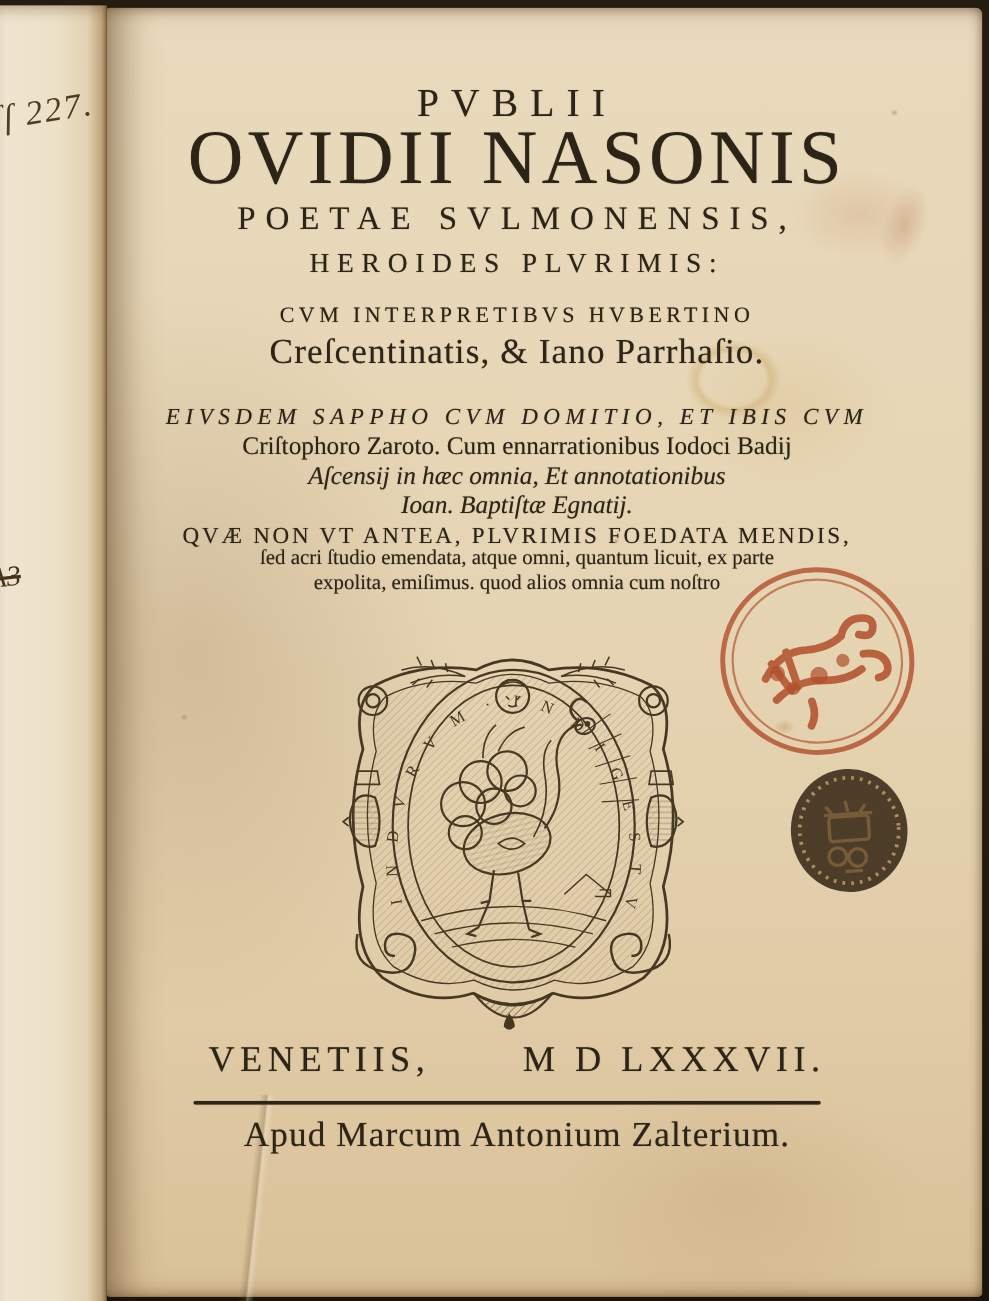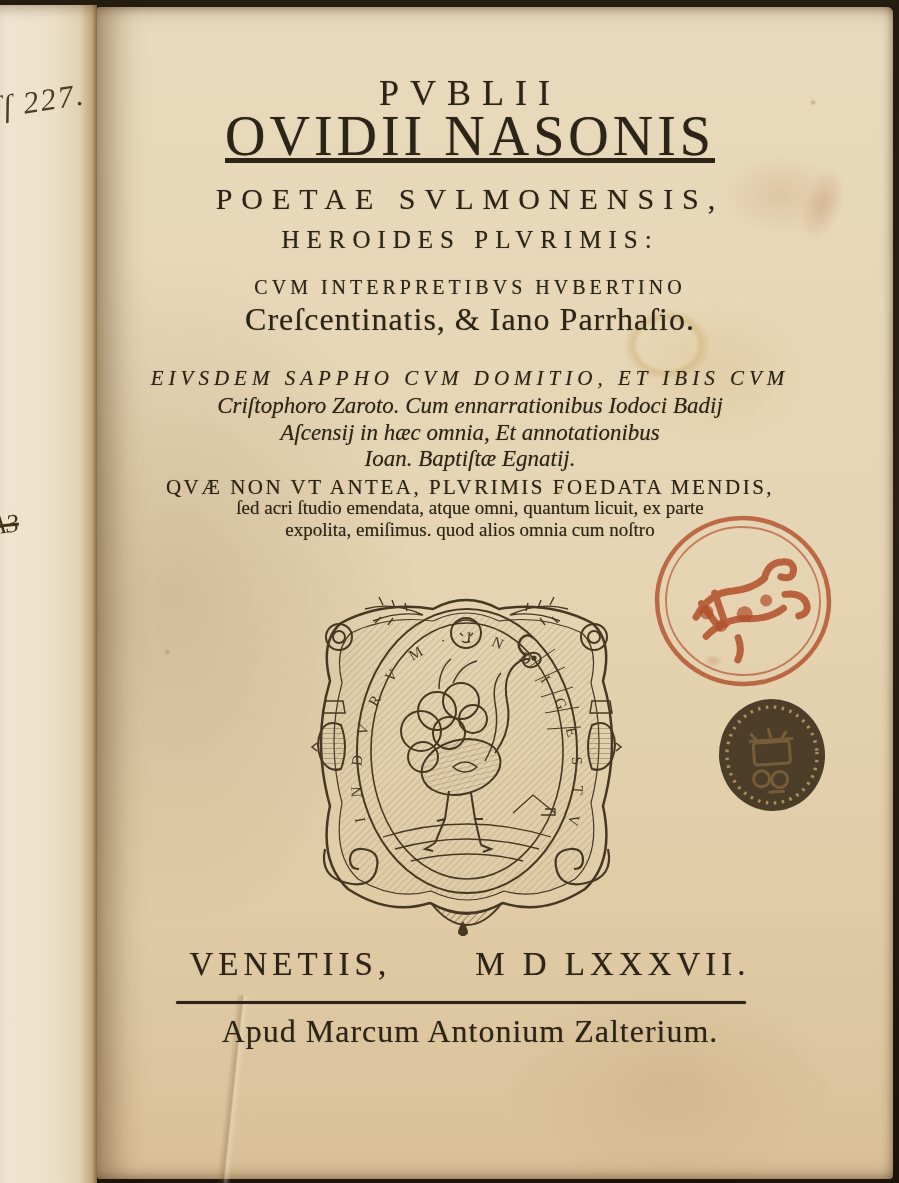--- a/index.html
+++ b/index.html
@@ -46,27 +46,27 @@
     background:linear-gradient(90deg,transparent 0%,rgba(110,80,45,.28) 45%,rgba(245,235,215,.35) 60%,transparent 100%);
     transform:rotate(6deg);
   }
   
   .pline{
     position:absolute;left:130px;width:680px;text-align:center;
     color:#2c2416;text-shadow:0 0 1px rgba(44,36,22,.45);
     white-space:nowrap;
   }
   .l-publii      {top:72px; font-size:36px;letter-spacing:11px;}
-  .l-ovidii      {top:104px;font-size:56px;letter-spacing:4px;text-decoration:underline;}
+  .l-ovidii      {top:104px;font-size:70px;letter-spacing:4px;}
   .l-poetae      {top:182px;font-size:30px;letter-spacing:9px;}
   .l-heroides    {top:226px;font-size:25px;letter-spacing:7px;}
   .l-cum         {top:276px;font-size:20px;letter-spacing:4px;}
   .l-cresc       {top:301px;font-size:32px;letter-spacing:1px;}
   .l-eiusdem     {top:366px;font-size:21px;letter-spacing:5px;font-style:italic;}
-  .l-crist       {top:393px;font-size:23px;font-style:italic;}
+  .l-crist       {top:393px;font-size:23px;}
   .l-ascens      {top:420px;font-size:23px;font-style:italic;}
   .l-ioan        {top:446px;font-size:23px;font-style:italic;}
   .l-quae        {top:475px;font-size:21px;letter-spacing:2.5px;}
   .l-sed         {top:497px;font-size:19px;}
   .l-expolita    {top:519px;font-size:19px;}
   .l-confic      {top:540px;font-size:19px;}
   .l-imprint{top:946px;font-size:33px;letter-spacing:5px;display:flex;justify-content:center;gap:84px;text-align:center;}
   .rule{position:absolute;left:176px;top:1001px;width:570px;height:3px;background:#2c2416;border-radius:2px;box-shadow:0 0 1px rgba(44,36,22,.6);}
   .l-apud        {top:1013px;font-size:32px;letter-spacing:1px;}
   

